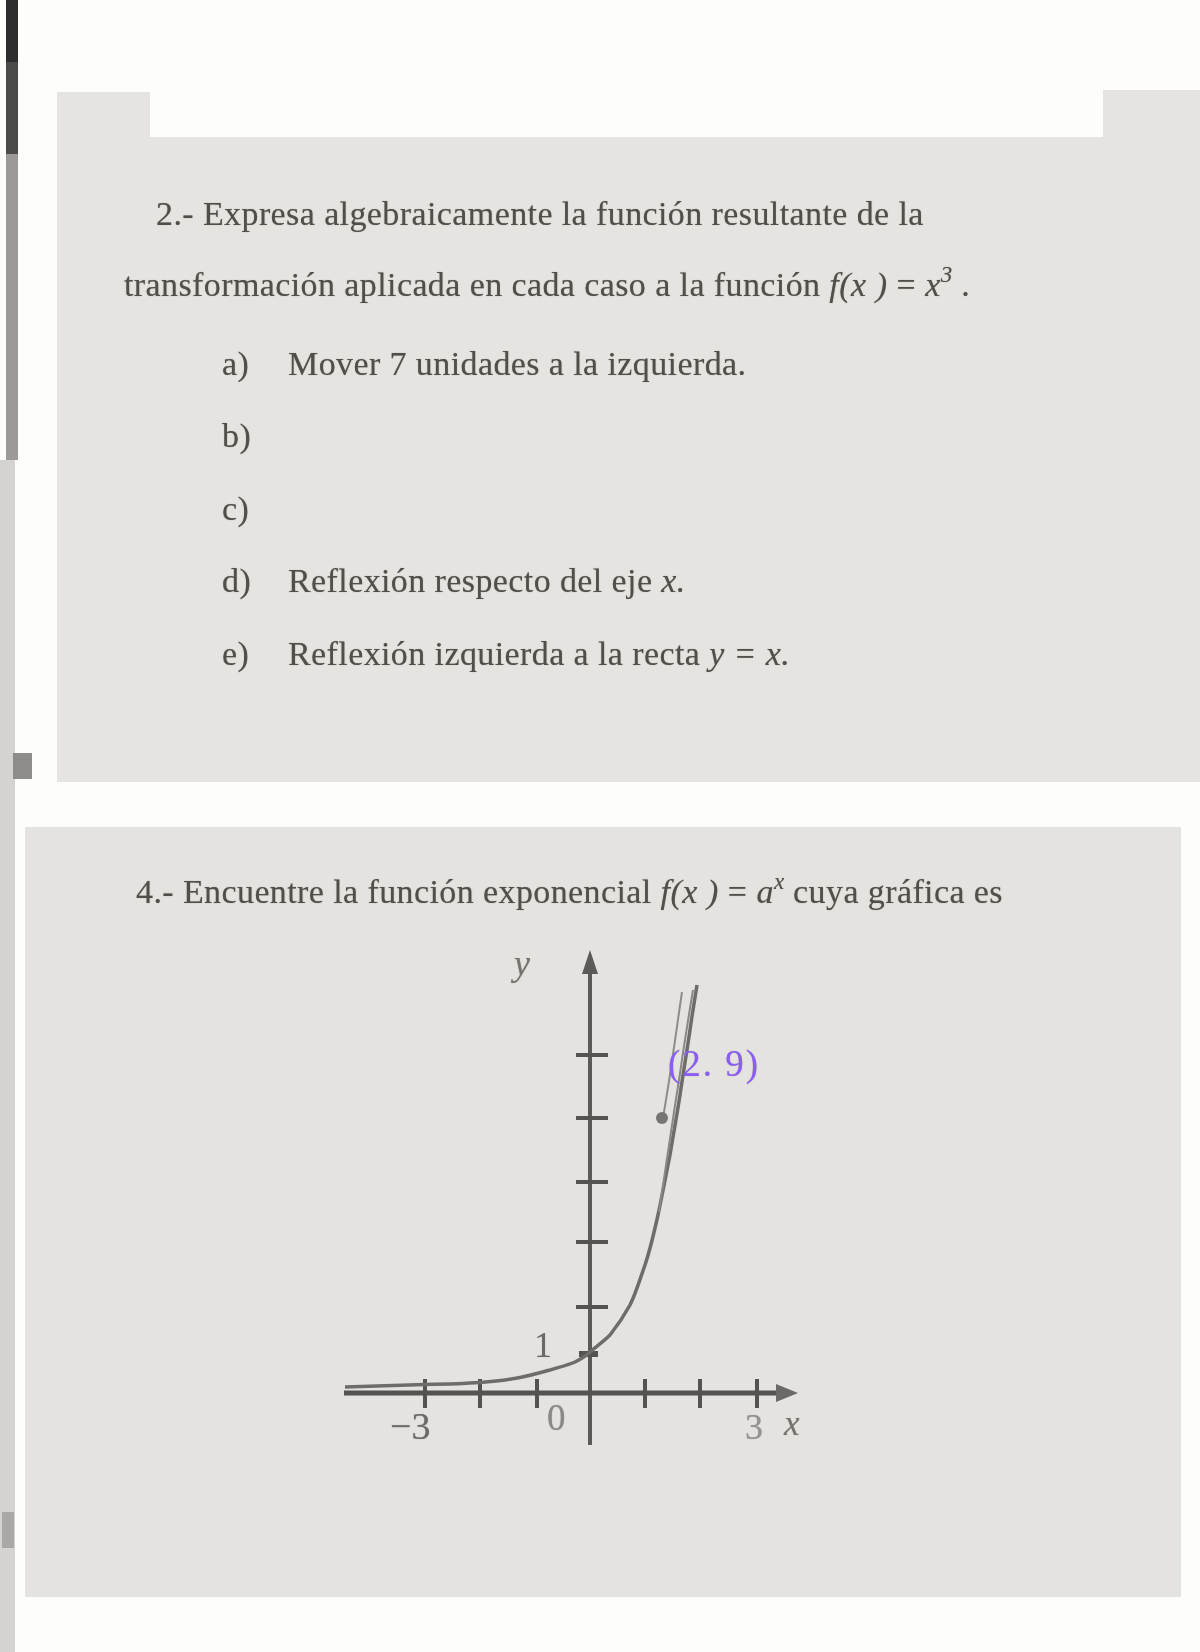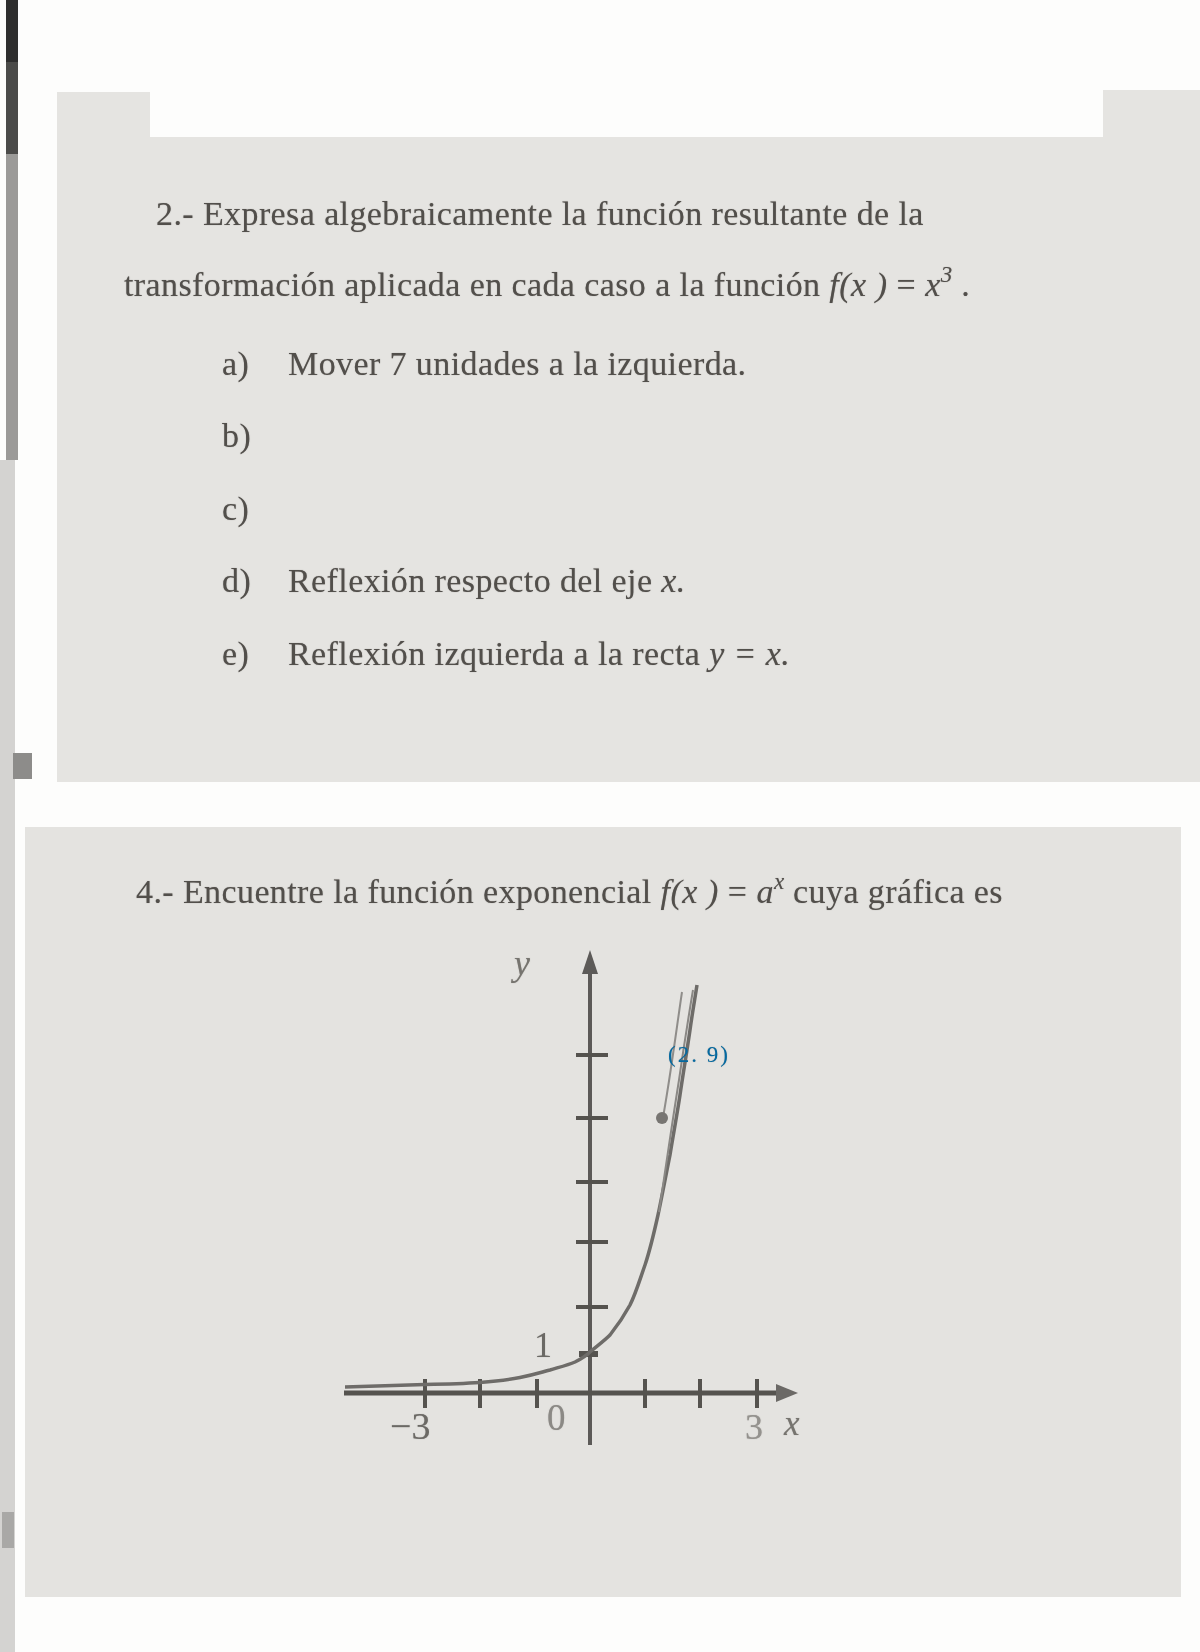--- a/index.html
+++ b/index.html
@@ -112,18 +112,18 @@
        C 353 144, 357 121, 360 100
        C 362 85, 365 68, 367 55"></path>
 
   <path fill="none" stroke="#8f8d8a" stroke-width="2" d="M 352 62 C 347 95, 340 150, 332 193"></path>
   <path fill="none" stroke="#8a8885" stroke-width="2" d="M 329 282 C 334 250, 341 200, 349 150 C 353 122, 358 90, 363 60"></path>
 
   <circle cx="332" cy="188" r="6" fill="#777572"></circle>
 </svg>
 
 <span class="graph-label" style="left:514px;top:942px;font-size:36px;font-style:italic;color:#76746f;">y</span>
-<span class="graph-label" style="left:668px;top:1042px;font-size:23px;color:#0369a1;letter-spacing:2px;">(2. 9)</span>
+<span class="graph-label" style="left:668px;top:1042px;font-size:37px;color:#8b5cf6;letter-spacing:2px;">(2. 9)</span>
 <span class="graph-label" style="left:534px;top:1324px;font-size:36px;color:#6b6965;">1</span>
 <span class="graph-label" style="left:547px;top:1396px;font-size:37px;color:#8b8985;">0</span>
 <span class="graph-label" style="left:390px;top:1404px;font-size:38px;color:#6b6965;">−3</span>
 <span class="graph-label" style="left:745px;top:1406px;font-size:36px;color:#94928e;">3</span>
 <span class="graph-label" style="left:784px;top:1404px;font-size:35px;font-style:italic;color:#76746f;">x</span>
 
 </body></html>

